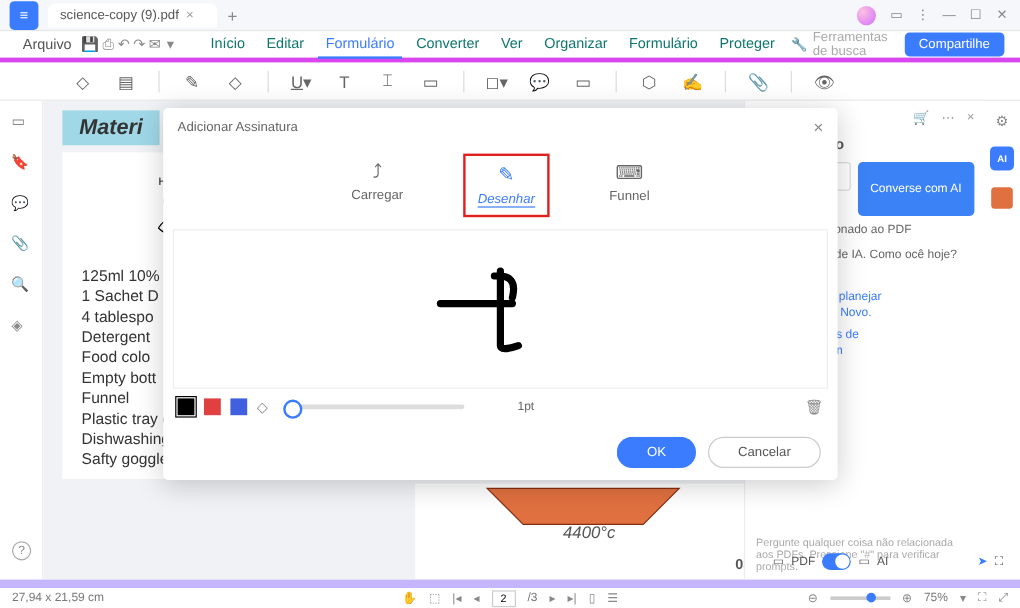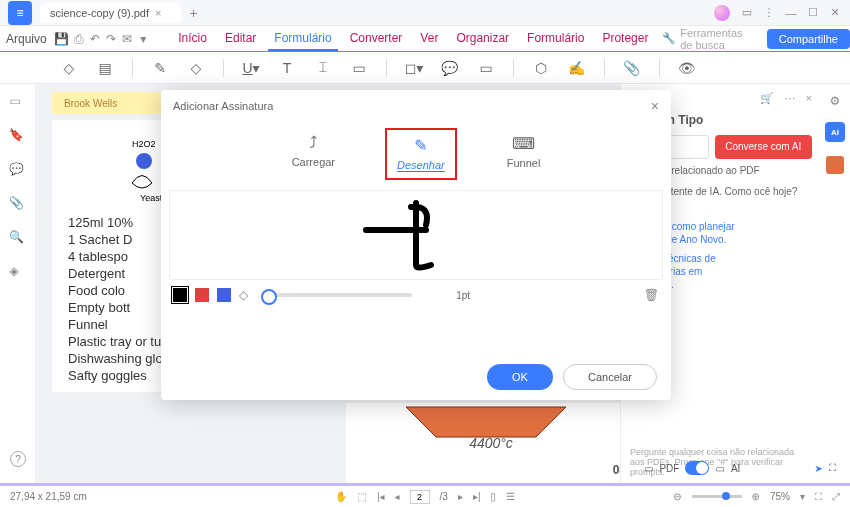--- a/index.html
+++ b/index.html
@@ -10,25 +10,25 @@
 .logo { width: 24px; height: 24px; margin: 0 8px; background: #3b7cff; border-radius: 4px; display: flex; align-items: center; justify-content: center; color: #fff; font-weight: bold; font-size: 12px; }
 .tab { background: #fff; border-radius: 6px 6px 0 0; padding: 4px 20px 4px 10px; display: flex; gap: 6px; font-size: 11px; position: relative; }
 .tab-close { color: #999; cursor: pointer; }
 .new-tab { margin-left: 8px; color: #888; cursor: pointer; font-size: 14px; }
 .spacer { flex: 1; }
 .win-controls { display: flex; gap: 4px; padding-right: 6px; }
 .win-btn { width: 18px; height: 18px; display: flex; align-items: center; justify-content: center; color: #888; cursor: pointer; font-size: 11px; }
 .orb { width: 16px; height: 16px; border-radius: 50%; background: radial-gradient(circle at 30% 30%, #ffc0e0, #d070ff); margin-right: 8px; }
 
 
-.menubar { height: 26px; display: flex; align-items: center; padding: 0 0; gap: 2px; border-bottom: 1px solid #d946ef; }
+.menubar { height: 26px; display: flex; align-items: center; padding: 0 13px; gap: 2px; border-bottom: 4px solid #d946ef; }
 .file-lbl { font-size: 12px; padding: 0 6px; }
 .m-icon { width: 20px; height: 20px; display: flex; align-items: center; justify-content: center; color: #888; cursor: pointer; font-size: 12px; }
 .menu-items { display: flex; gap: 6px; margin-left: 20px; }
-.menu-item { padding: 4px 6px; font-size: 12px; cursor: pointer; color: #be185d; }
+.menu-item { padding: 4px 6px; font-size: 12px; cursor: pointer; color: #0f766e; }
 .menu-item.active { color: #3b7cff; border-bottom: 2px solid #3b7cff; }
 .search-tools { color: #aaa; font-size: 11px; display: flex; align-items: center; gap: 4px; margin-left: 6px; }
 .share-btn { background: #3b7cff; color: #fff; padding: 4px 12px; border-radius: 4px; font-size: 11px; margin-left: 10px; cursor: pointer; }
 
 
 .toolbar { height: 32px; display: flex; align-items: center; padding: 0 60px; gap: 18px; border-bottom: 1px solid #e8e8e8; }
 .tb-icon { width: 18px; height: 18px; color: #666; cursor: pointer; display: flex; align-items: center; justify-content: center; font-size: 14px; }
 .tb-sep { width: 1px; height: 18px; background: #ddd; }
 
 
@@ -43,67 +43,67 @@
 .yellow-note { background: #fff3b0; flex: 1; height: 22px; display: flex; align-items: center; justify-content: space-between; padding: 0 12px; color: #b08030; font-size: 10px; }
 
 .doc-page { background: #fff; width: 260px; padding: 8px; }
 .doodle { height: 80px; display: flex; align-items: center; justify-content: center; }
 .materials-list { padding: 6px 0 0 8px; }
 .materials-list li { list-style: none; font-size: 13px; color: #333; padding: 1px 0; }
 
 .right-panel { width: 200px; background: #fff; border-left: 1px solid #eee; padding: 8px; font-size: 11px; }
 .rp-head { display: flex; justify-content: flex-end; gap: 10px; color: #999; margin-bottom: 8px; }
 .rp-title { font-weight: 600; font-size: 12px; margin-bottom: 8px; }
-.ai-btn { background: #ef4444; color: #fff; padding: 6px 10px; border-radius: 4px; text-align: center; font-size: 10px; margin-bottom: 6px; cursor: pointer; }
+.ai-btn { background: #3b82f6; color: #fff; padding: 17px 10px; border-radius: 4px; text-align: center; font-size: 10px; margin-bottom: 6px; cursor: pointer; }
 .rp-txt { font-size: 10px; color: #666; margin-bottom: 10px; }
 .rp-link { color: #3b7cff; font-size: 10px; display: block; margin: 2px 0; cursor: pointer; }
 .rp-section { margin-top: 8px; }
 .rp-prompt-area { position: absolute; bottom: 30px; right: 40px; width: 180px; font-size: 9px; color: #aaa; }
 .rp-footer { position: absolute; bottom: 28px; right: 10px; width: 200px; display: flex; align-items: center; gap: 6px; padding: 4px; font-size: 10px; }
 .toggle { width: 24px; height: 14px; background: #3b7cff; border-radius: 7px; position: relative; }
 .toggle::after { content: ''; position: absolute; right: 1px; top: 1px; width: 12px; height: 12px; background: #fff; border-radius: 50%; }
 
 
 .far-rail { width: 30px; display: flex; flex-direction: column; align-items: center; padding-top: 10px; gap: 14px; }
 .ai-badge { width: 20px; height: 20px; background: #3b7cff; border-radius: 4px; color: #fff; font-size: 8px; display: flex; align-items: center; justify-content: center; font-weight: bold; }
 .orange-badge { width: 18px; height: 18px; background: #e07040; border-radius: 3px; }
 
 
-.modal { position: absolute; top: 90px; left: 161px; width: 510px; height: 310px; background: #fff; border-radius: 4px; box-shadow: 0 4px 24px rgba(0,0,0,0.2); display: flex; flex-direction: column; }
+.modal { position: absolute; top: 90px; left: 136px; width: 562px; height: 310px; background: #fff; border-radius: 4px; box-shadow: 0 4px 24px rgba(0,0,0,0.2); display: flex; flex-direction: column; }
 .modal-head { padding: 8px 12px; display: flex; justify-content: space-between; align-items: center; font-size: 11px; color: #666; }
 .modal-close { cursor: pointer; color: #888; font-size: 14px; }
 .modal-tabs { display: flex; justify-content: center; gap: 40px; padding: 6px 0 10px; }
 .m-tab { display: flex; flex-direction: column; align-items: center; gap: 4px; font-size: 11px; color: #666; cursor: pointer; padding: 6px 10px; }
 .m-tab.active { color: #3b7cff; border: 2px solid #e02020; }
 .m-tab.active .m-tab-lbl { border-bottom: 1px solid #3b7cff; font-style: italic; }
 .m-tab-icon { font-size: 16px; }
 .canvas { flex: 1; margin: 0 8px; border: 1px solid #eee; position: relative; background: #fff; }
 .signature-svg { position: absolute; left: 50%; top: 50%; transform: translate(-50%, -50%); }
 .modal-controls { display: flex; align-items: center; padding: 8px 12px; gap: 8px; }
 .swatch { width: 14px; height: 14px; cursor: pointer; }
 .swatch.black { background: #000; outline: 1px solid #000; outline-offset: 1px; }
 .swatch.red { background: #e04040; }
 .swatch.blue { background: #4060e0; }
 .eraser-ic { color: #888; }
 .slider { flex: 0 0 150px; height: 4px; background: #ddd; border-radius: 2px; position: relative; margin: 0 6px; }
 .slider::before { content: ''; position: absolute; left: -1px; top: -4px; width: 12px; height: 12px; background: #fff; border: 2px solid #3b7cff; border-radius: 50%; }
 .pt-lbl { font-size: 10px; color: #666; margin-left: 30px; }
 .trash { margin-left: auto; color: #888; cursor: pointer; }
 .modal-foot { display: flex; justify-content: flex-end; gap: 10px; padding: 10px 14px; }
-.btn { padding: 6px 24px; border-radius: 13px; font-size: 11px; cursor: pointer; border: 1px solid transparent; margin-top: 44px; }
+.btn { padding: 6px 24px; border-radius: 13px; font-size: 11px; cursor: pointer; border: 1px solid transparent; }
 .btn.ok { background: #3b7cff; color: #fff; }
 .btn.cancel { border-color: #ccc; color: #555; background: #fff; }
 
 
 .page-bottom { position: absolute; bottom: 0; left: 310px; width: 290px; height: 80px; background: #fff; display: flex; align-items: center; justify-content: center; }
 .temp-txt { font-size: 14px; font-style: italic; }
 .pg-num { position: absolute; right: 10px; bottom: 6px; font-size: 12px; font-weight: bold; }
 
 
-.statusbar { position: absolute; bottom: 0; left: 0; right: 0; height: 24px; border-top: 3px solid #c4b5fd; display: flex; align-items: center; padding: 0 10px; font-size: 10px; color: #777; background: #fff; }
+.statusbar { position: absolute; bottom: 0; left: 0; right: 0; height: 24px; border-top: 7px solid #c4b5fd; display: flex; align-items: center; padding: 0 10px; font-size: 10px; color: #777; background: #fff; }
 .sb-center { position: absolute; left: 50%; transform: translateX(-50%); display: flex; align-items: center; gap: 10px; }
 .sb-icon { cursor: pointer; color: #888; }
 .pg-input { width: 20px; height: 14px; border: 1px solid #ccc; text-align: center; font-size: 9px; }
 .sb-right { margin-left: auto; display: flex; align-items: center; gap: 10px; }
 .zoom-slider { width: 50px; height: 3px; background: #ccc; position: relative; }
 .zoom-slider::after { content: ''; position: absolute; left: 30px; top: -3px; width: 8px; height: 8px; background: #3b7cff; border-radius: 50%; }
 </style>
 </head>
 <body>
 
@@ -179,20 +179,21 @@
     <span class="rail-icon">🔖</span>
     <span class="rail-icon">💬</span>
     <span class="rail-icon">📎</span>
     <span class="rail-icon">🔍</span>
     <span class="rail-icon">◈</span>
   </div>
   <div class="help-icon">?</div>
 
   <div class="doc-area">
     <div class="header-strip">
+      <div class="material-tag">Materi</div>
       <div class="yellow-note">
         <span>Brook Wells</span>
           <span>Mon 4:44 PM</span>
       </div>
     </div>
     <div class="doc-page">
       <div class="doodle">
         <svg width="120" height="70">
           <text x="10" y="14" font-size="9">H2O2</text>
           <text x="70" y="28" font-size="9">Activ</text>

